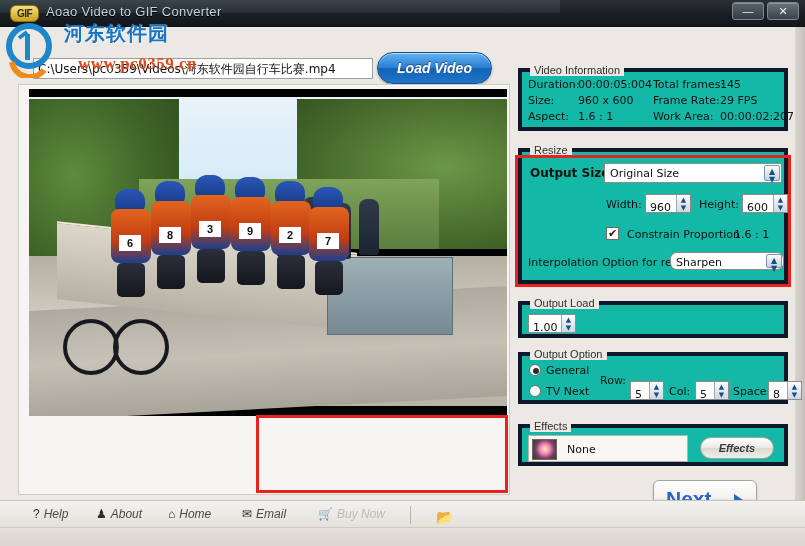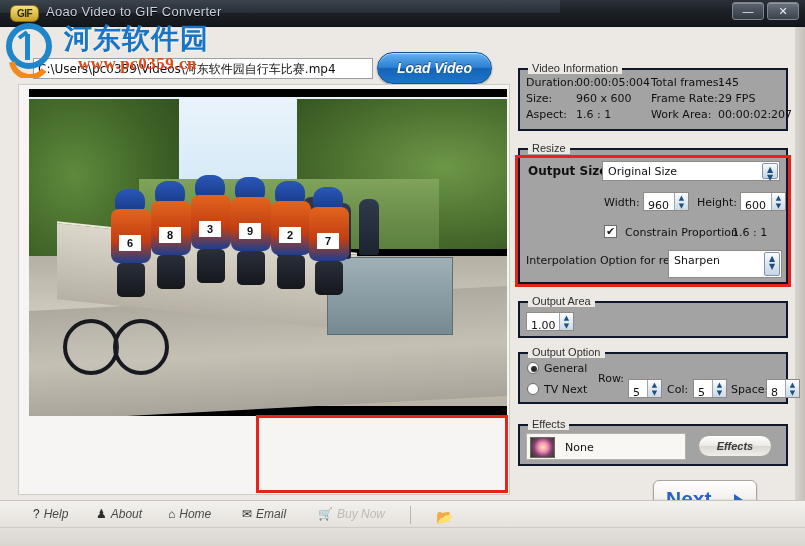--- a/index.html
+++ b/index.html
@@ -48,21 +48,21 @@
   
   .watermark{
     position:absolute; left:2px; top:18px; width:330px; height:62px;
     pointer-events:none; z-index:40;
   }
   .wm-logo{
     position:absolute; left:2px; top:4px; width:56px; height:56px;
   }
   .wm-cn{
     position:absolute; left:62px; top:2px;
-    font-size:28px; font-weight:bold; color:#1874c4;
+    font-size:20px; font-weight:bold; color:#1874c4;
     font-family:"DejaVu Sans", sans-serif;
     text-shadow:1px 1px 0 rgba(255,255,255,.6);
     letter-spacing:1px;
   }
   .wm-url{
     position:absolute; left:76px; top:36px;
     font-size:17px; font-weight:bold; color:#e04a18;
     font-family:"Liberation Serif", serif;
     letter-spacing:.5px;
   }
@@ -171,21 +171,21 @@
   }
   .timerow{ position:absolute; left:22px; top:42px; width:226px; height:20px;
             display:flex; align-items:center; gap:3px; }
   .gapx{ width:12px; }
 
   
   .redbox{ position:absolute; border:3px solid #e8221c; pointer-events:none; z-index:30; }
 
   
   .group{
-    position:absolute; border:2px solid #0f172a; background:#a3a3a3;
+    position:absolute; border:4px solid #0f172a; background:#14b8a6;
   }
   .group > .legend{
     position:absolute; left:8px; top:-8px; padding:0 4px;
     background:#ece9e4; font-size:11px; color:#2f2f2f;
   }
   .kv{ position:absolute; font-size:11px; color:#111; font-family:"DejaVu Sans", sans-serif; white-space:nowrap; }
 
   .combo{
     position:absolute; background:#fff; border:1px solid #8f8b84;
     font-size:11px; color:#111; padding:2px 36px 2px 5px; line-height:16px;
@@ -449,30 +449,30 @@
     <div class="spin" style="left:220px; top:42px; width:46px; height:19px;">
       <span>600</span>
       <span class="sarrow">▲<br>▼</span>
     </div>
 
     <div class="chk" style="left:84px; top:75px">✔</div>
     <div class="kv" style="left:105px; top:76px">Constrain Proportion</div>
     <div class="kv" style="left:212px; top:76px">1.6 : 1</div>
 
     <div class="kv" style="left:6px; top:104px">Interpolation Option for resize:</div>
-    <div class="combo" style="left:148px; top:100px; width:114px; height:28px;">
+    <div class="combo" style="left:148px; top:100px; width:114px; height:18px;border-radius:7px;">
       <span>Sharpen</span>
       <span class="arrow">▲<br>▼</span>
     </div>
   </div>
 
   <div class="redbox" style="left:515px; top:155px; width:276px; height:132px;"></div>
 
   <div class="group" style="left:518px; top:301px; width:270px; height:37px;">
-    <div class="legend">Output Area</div>
+    <div class="legend">Output Load</div>
     <div class="spin" style="left:6px; top:9px; width:48px; height:19px;">
       <span>1.00</span>
       <span class="sarrow">▲<br>▼</span>
     </div>
   </div>
 
   <div class="group" style="left:518px; top:352px; width:270px; height:52px;">
     <div class="legend">Output Option</div>
     <div class="radio on" style="left:7px; top:8px"></div>
     <div class="kv" style="left:24px; top:8px">General</div>

